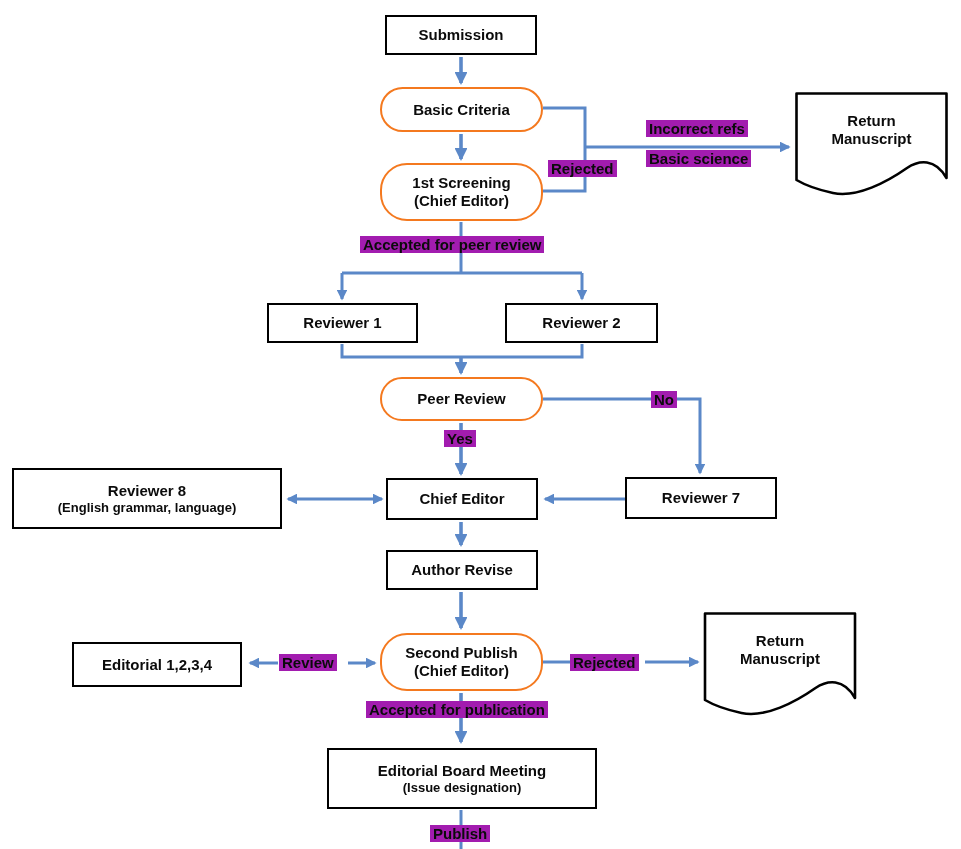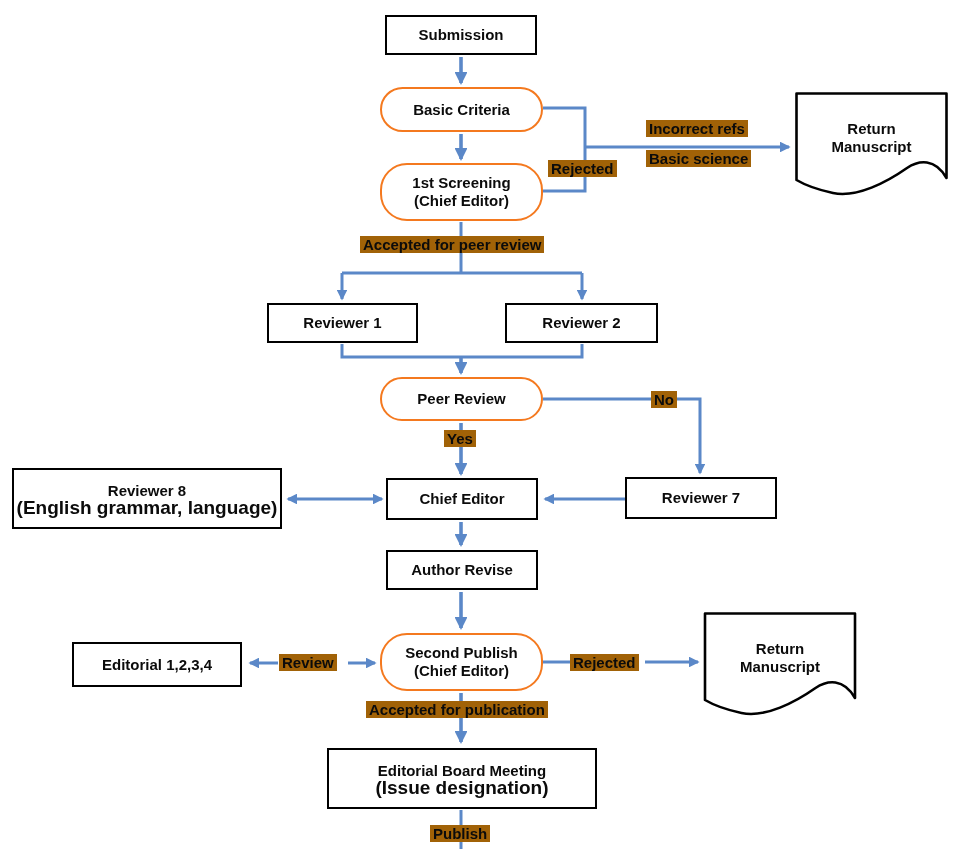--- a/index.html
+++ b/index.html
@@ -19,36 +19,36 @@
   .node{
     position:absolute;
     box-sizing:border-box;
     background:#ffffff;
     display:flex;flex-direction:column;align-items:center;justify-content:center;
     text-align:right;
     font-size:15px;line-height:18px;
   }
   .box{border:2.6px solid #000000;}
   .stadium{border:2.6px solid #f4791f;}
-  .sub{font-size:19px;line-height:16px;}
+  .sub{font-size:13px;line-height:16px;}
   .edge-label{
     position:absolute;
-    background:#a16207;
+    background:#a21caf;
     font-size:15px;line-height:17px;
     padding:0 3px;
     white-space:nowrap;
   }
   .doc{position:absolute;}
   .doc svg{display:block;}
   .docpath{fill:#ffffff;stroke:#000000;stroke-width:2.6px;stroke-linejoin:round;}
   .doc-text{
     position:absolute;left:0;top:16px;width:100%;
     text-align:center;font-size:15px;line-height:18px;
   }
-  .doc-text span{display:block;margin:12px auto;width:110px;}
+  .doc-text span{display:block;margin:4px auto;width:110px;}
 </style>
 </head>
 <body>
 
 <div class="canvas">
 
   <svg class="wires" width="961" height="849">
     <defs>
       <marker id="ah" viewBox="0 0 10 10" refX="8.5" refY="5" markerWidth="3.6" markerHeight="3.6" orient="auto-start-reverse">
         <path d="M0,0 L10,5 L0,10 Z" style="fill:#5b88c8;stroke:none"></path>

